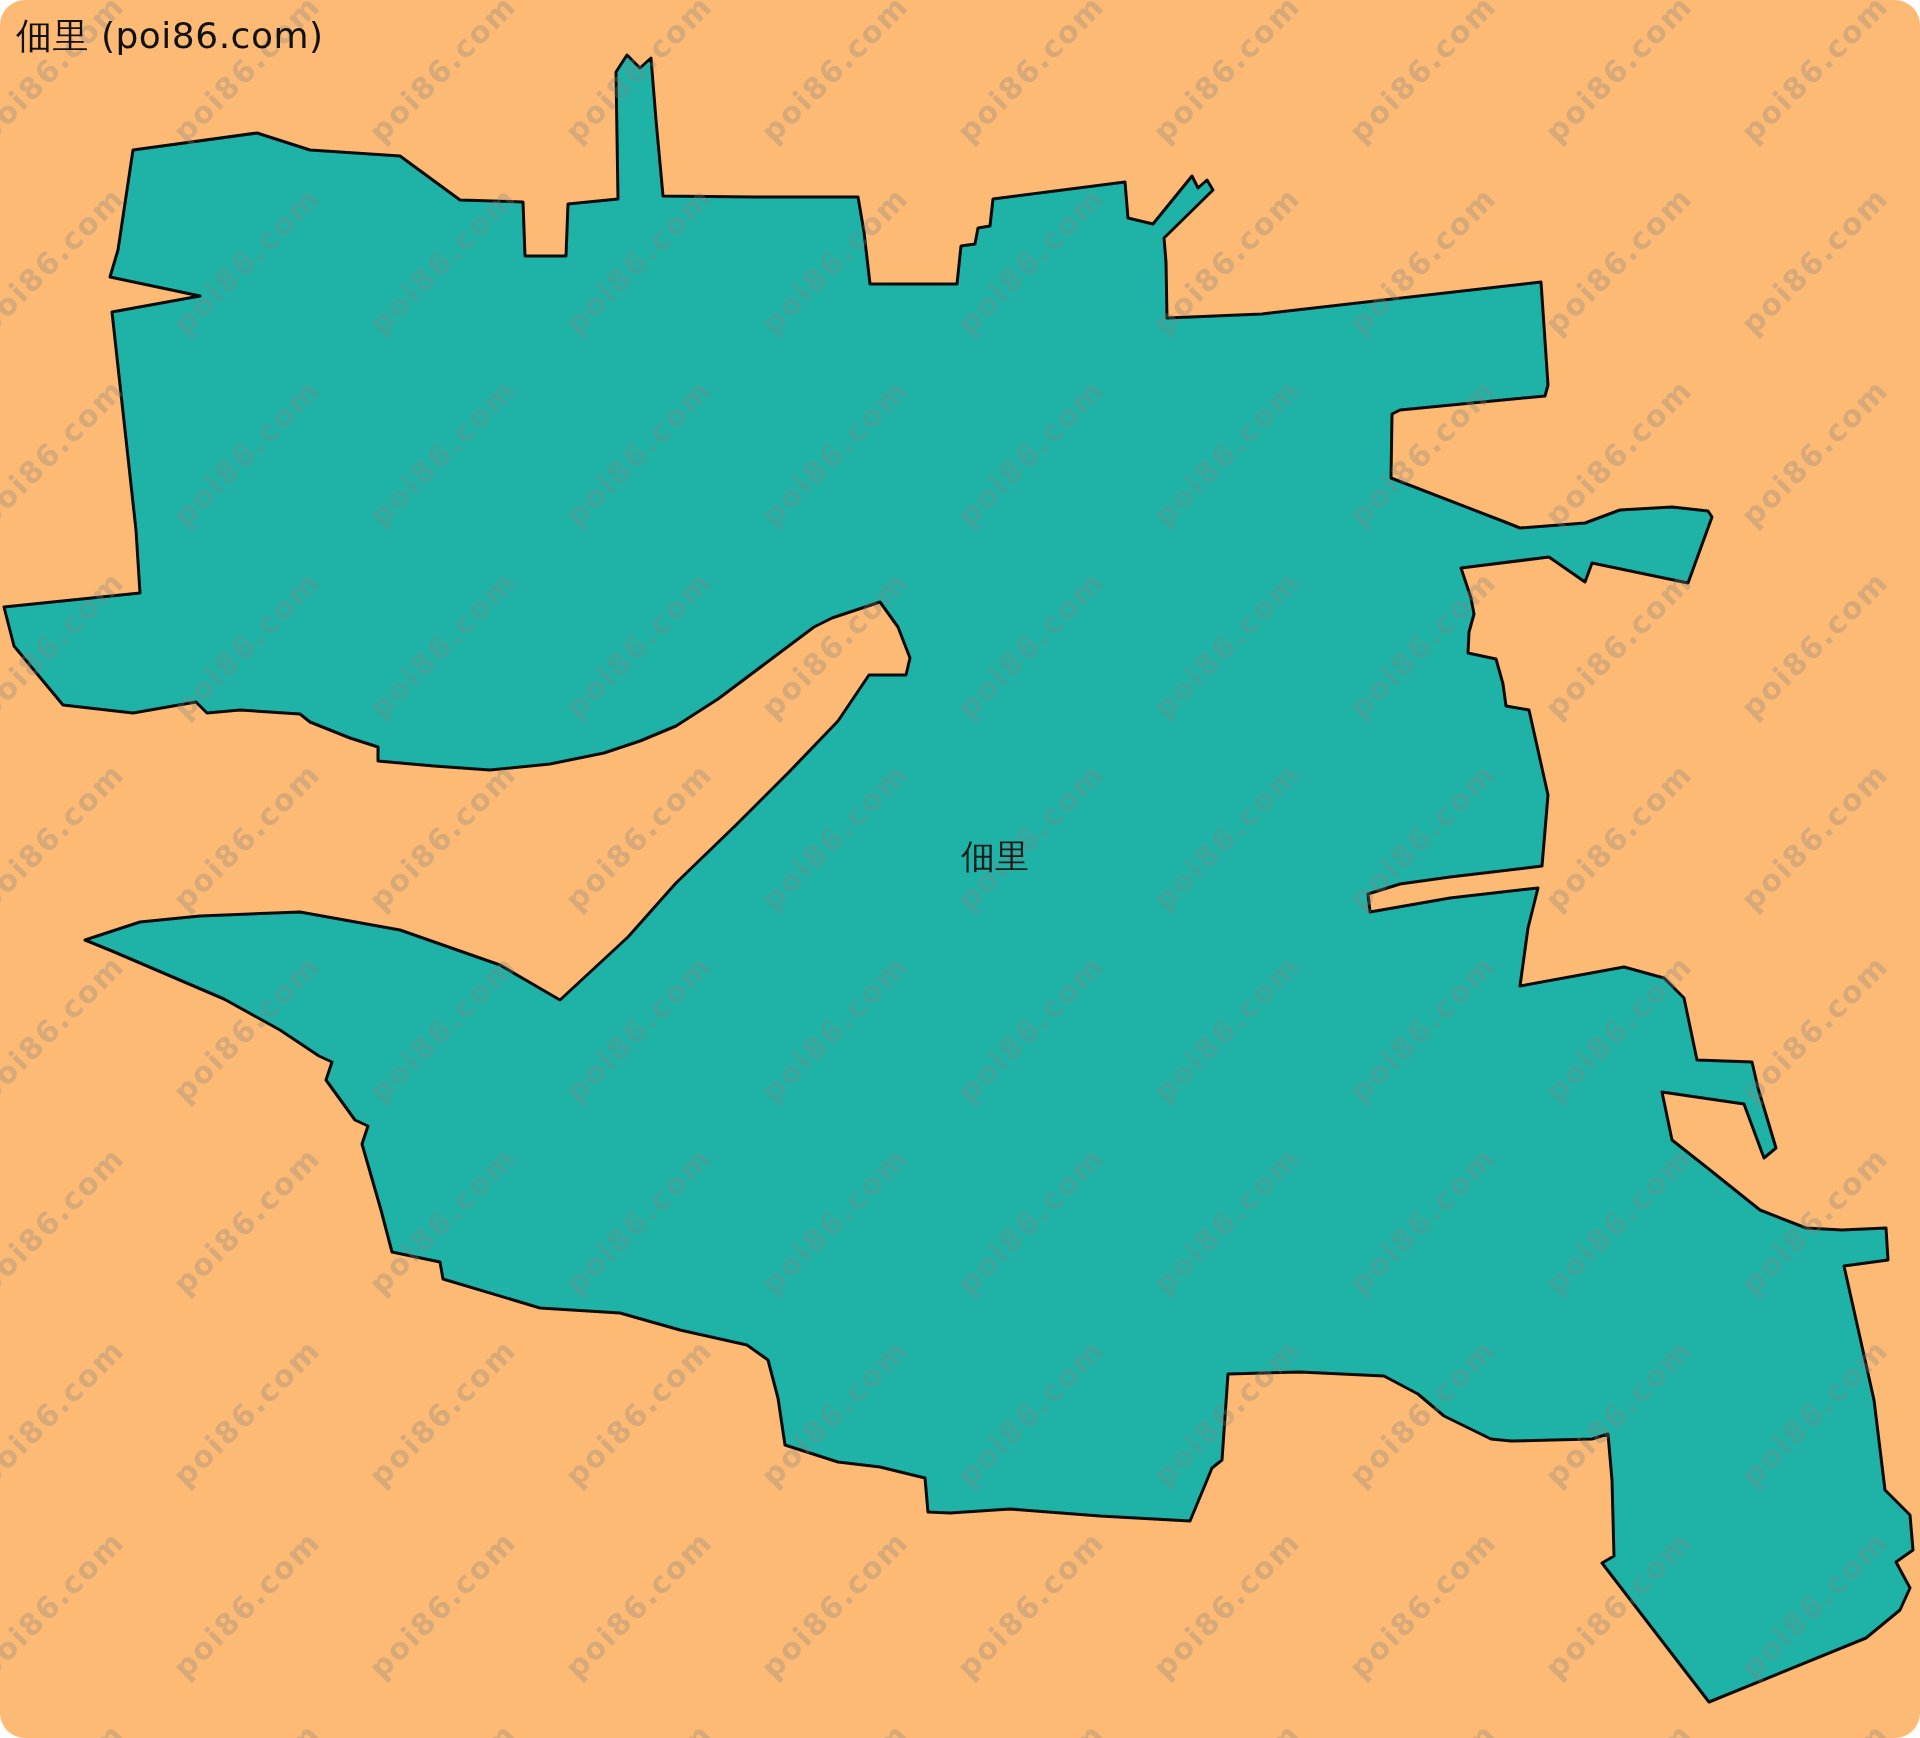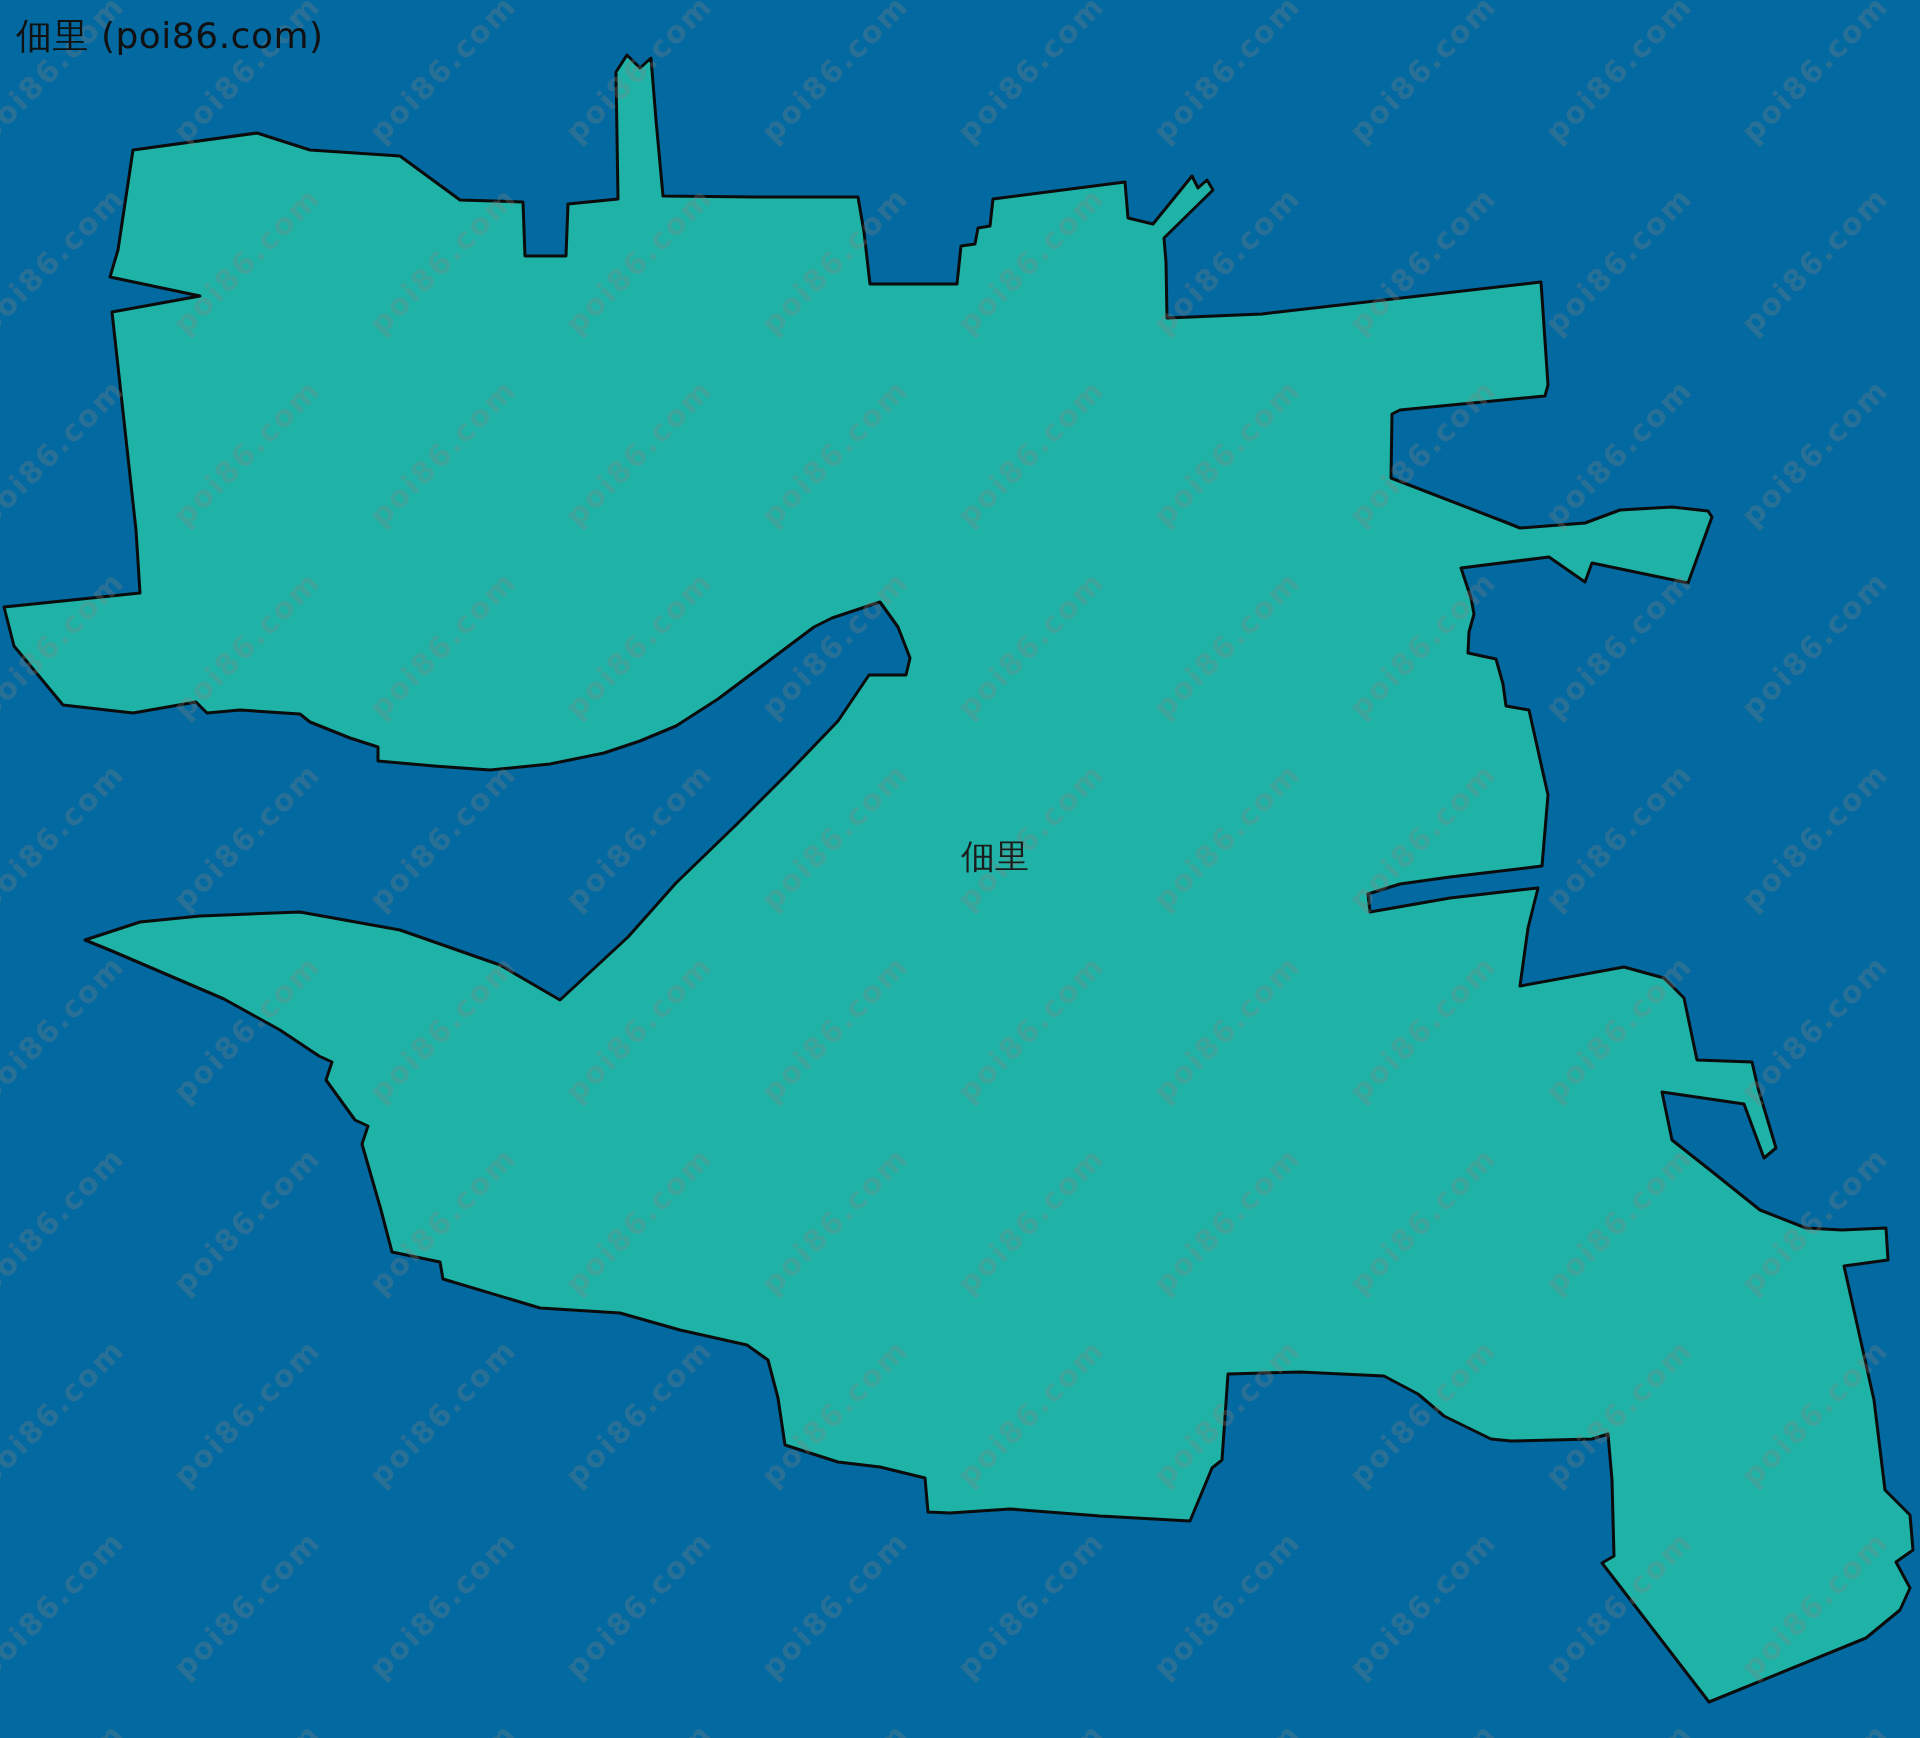--- a/index.html
+++ b/index.html
@@ -8,21 +8,22 @@
     width: 1920px;
     height: 1738px;
     background: #ffffff;
     overflow: hidden;
     font-family: "DejaVu Sans", "Liberation Sans", sans-serif;
   }
   .stage {
     position: relative;
     width: 1920px;
     height: 1738px;
-    background: #0369a1;
+    background: #fdba74;
+    border-radius: 25px;
   }
   .page-title {
     position: absolute;
     top: 12px;
     left: 16px;
     font-size: 36px;
     font-weight: 500;
     color: #111111;
     letter-spacing: 0.5px;
     z-index: 5;

